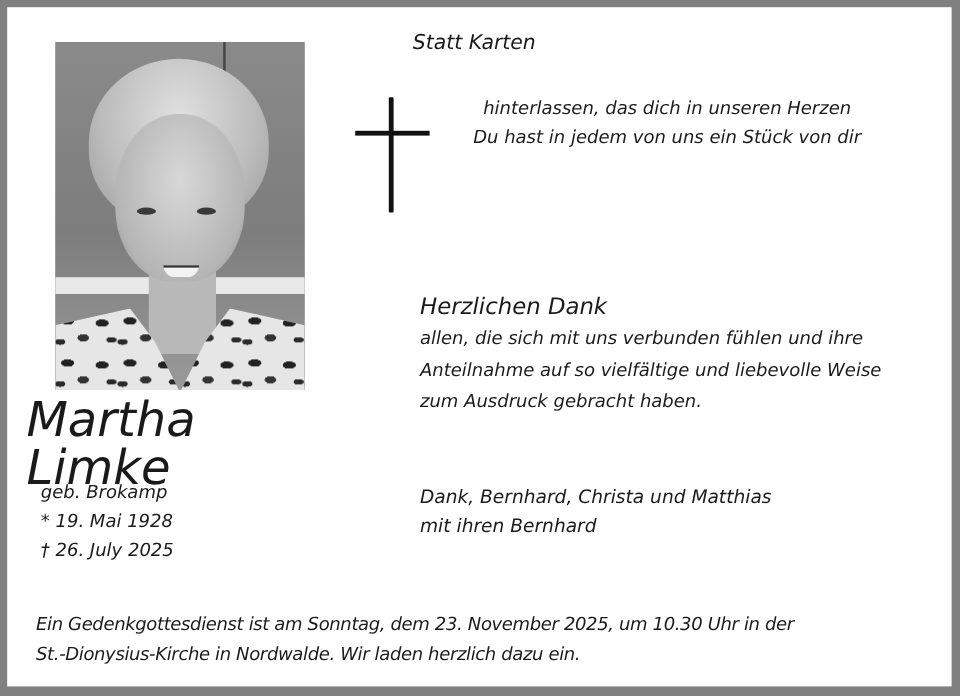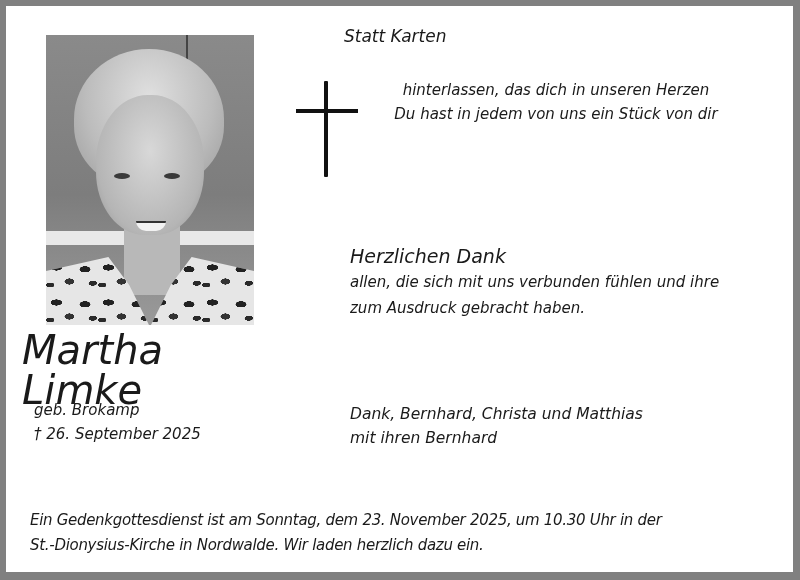--- a/index.html
+++ b/index.html
@@ -58,38 +58,40 @@
     <div class="face"></div>
     <div class="eye" style="left:68px"></div>
     <div class="eye" style="left:118px"></div>
     <div class="mouth"></div>
     <div class="blouse"></div>
   </div>
 
   <div class="name">Martha Limke</div>
   <div class="subinfo">
     <div>geb. Brokamp</div>
-    <div>† 26. September 2025</div>
+    <div>* 19. Mai 1928</div>
+    <div>† 26. July 2025</div>
   </div>
 
   <div class="statt">Statt Karten</div>
 
   <div class="cross">
     <div class="v"></div>
     <div class="h"></div>
   </div>
 
   <div class="quote">
     <div>hinterlassen, das dich in unseren Herzen</div>
     <div>Du hast in jedem von uns ein Stück von dir</div>
   </div>
 
   <div class="thanks-title">Herzlichen Dank</div>
   <div class="thanks-body">
     <div>allen, die sich mit uns verbunden fühlen und ihre</div>
+    <div>Anteilnahme auf so vielfältige und liebevolle Weise</div>
     <div>zum Ausdruck gebracht haben.</div>
   </div>
 
   <div class="signers">
     <div>Dank, Bernhard, Christa und Matthias</div>
     <div>mit ihren Bernhard</div>
   </div>
 
   <div class="service">
     <div>Ein Gedenkgottesdienst ist am Sonntag, dem 23. November 2025, um 10.30 Uhr in der</div>

